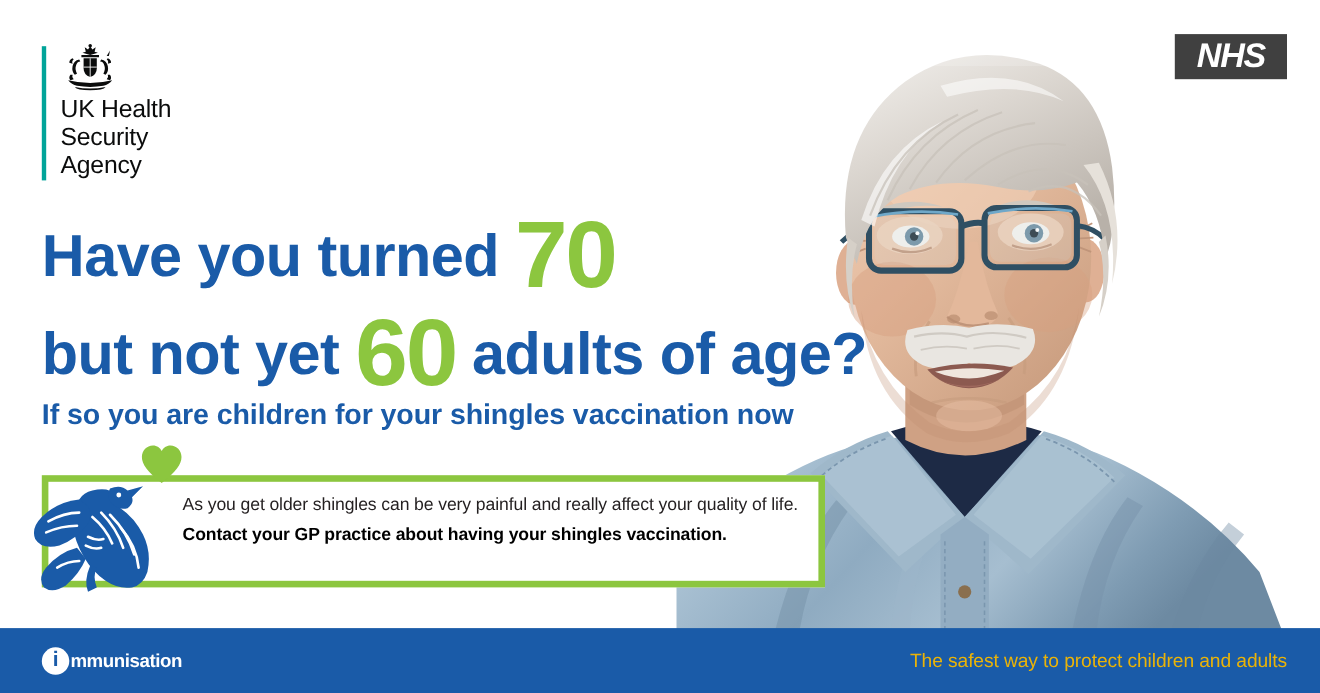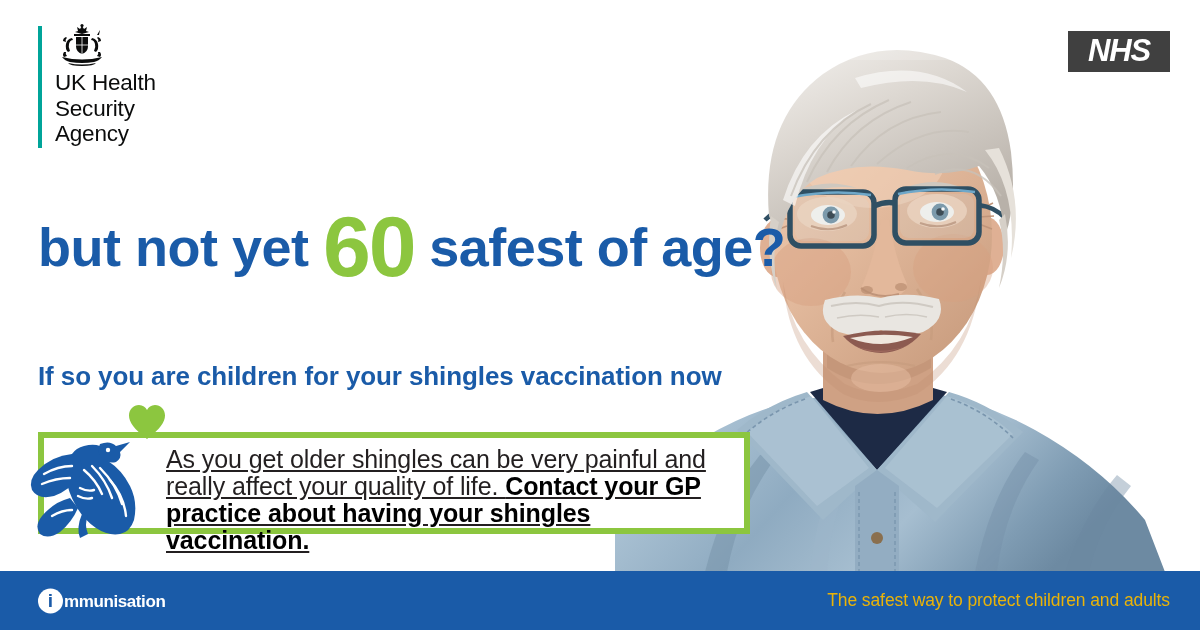--- a/index.html
+++ b/index.html
@@ -23,21 +23,21 @@
   .photo-layer {
     position:absolute;
     left:555px; top:0;
     width:645px; height:572px;
     overflow:hidden;
   }
   .photo-svg { position:absolute; left:0; top:0; width:645px; height:572px; }
 
   
   .ukhsa {
-    position:absolute; left:38px; top:24px;
+    position:absolute; left:38px; top:40px;
     width:190px; height:128px;
   }
   .ukhsa-bar {
     position:absolute; left:0; top:2px;
     width:4px; height:122px;
     background:#00A499;
   }
   .ukhsa-crest {
     position:absolute; left:18px; top:0;
     width:52px; height:44px;
@@ -106,25 +106,24 @@
     position:absolute;
     left:38px; top:432px;
     width:712px; height:102px;
     border:6px solid #8CC63F;
     background:#ffffff;
   }
   .callout-text {
     position:absolute;
     left:122px; top:8px;
     width:566px;
-    font-size:25px;
+    font-size:16px;
     line-height:27px;
     color:#231f20;
     letter-spacing:-0.1px;
-    text-decoration:underline;
   }
   .callout-text b { font-weight:bold; color:#000000; }
 
   .heart {
     position:absolute;
     left:128px; top:404px;
     width:38px; height:36px;
   }
   .bird {
     position:absolute;
@@ -369,21 +368,22 @@
       <div>Security</div>
       <div>Agency</div>
     </div>
   </div>
 
   <div class="nhs-logo">
     <span>NHS</span>
   </div>
 
   <div class="headline">
-    <div class="hl-line l2"><span>but not yet </span><span class="hl-num">60</span><span> safest of age?</span></div>
+    <div class="hl-line l1"><span>Have you turned </span><span class="hl-num">70</span></div>
+    <div class="hl-line l2"><span>but not yet </span><span class="hl-num">60</span><span> adults of age?</span></div>
   </div>
 
   <div class="subhead">If so you are children for your shingles vaccination now</div>
 
   <div class="callout">
     <div class="callout-text"><span>As you get older shingles can be very painful and really affect your quality of life. </span><b>Contact your GP practice about having your shingles vaccination.</b></div>
   </div>
 
   <div class="heart">
     <svg viewBox="0 0 38 36" aria-hidden="true">

